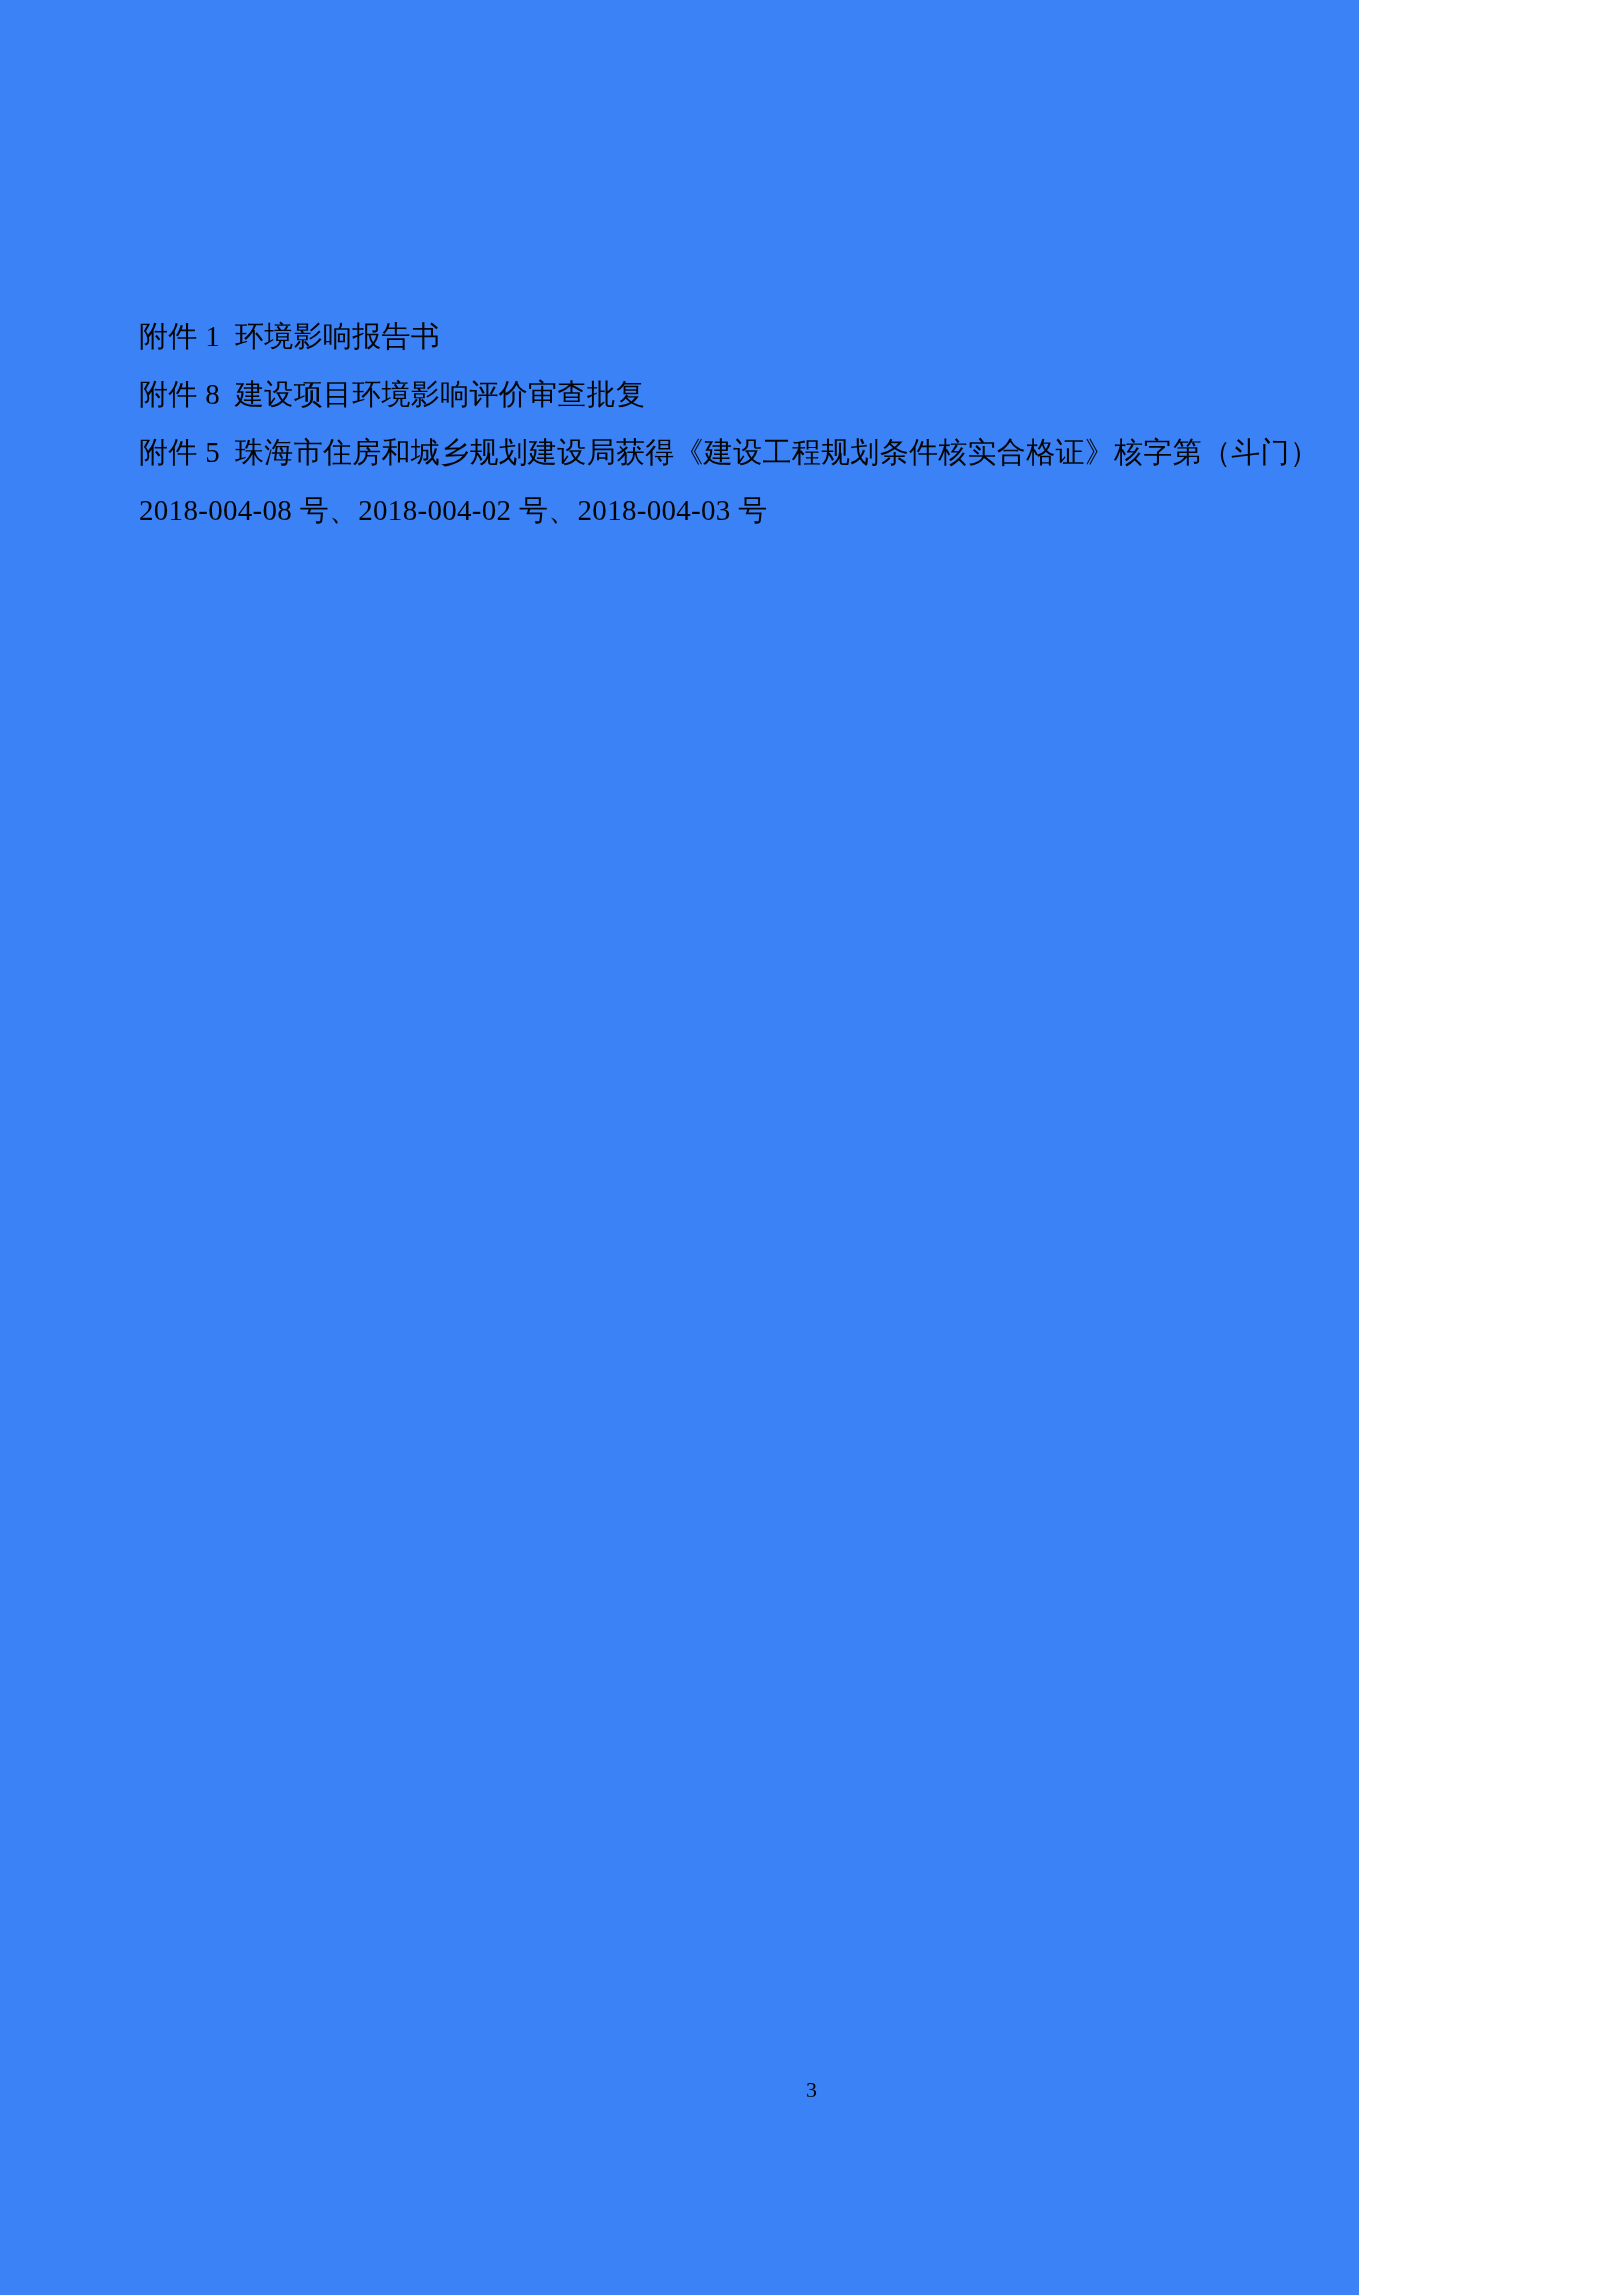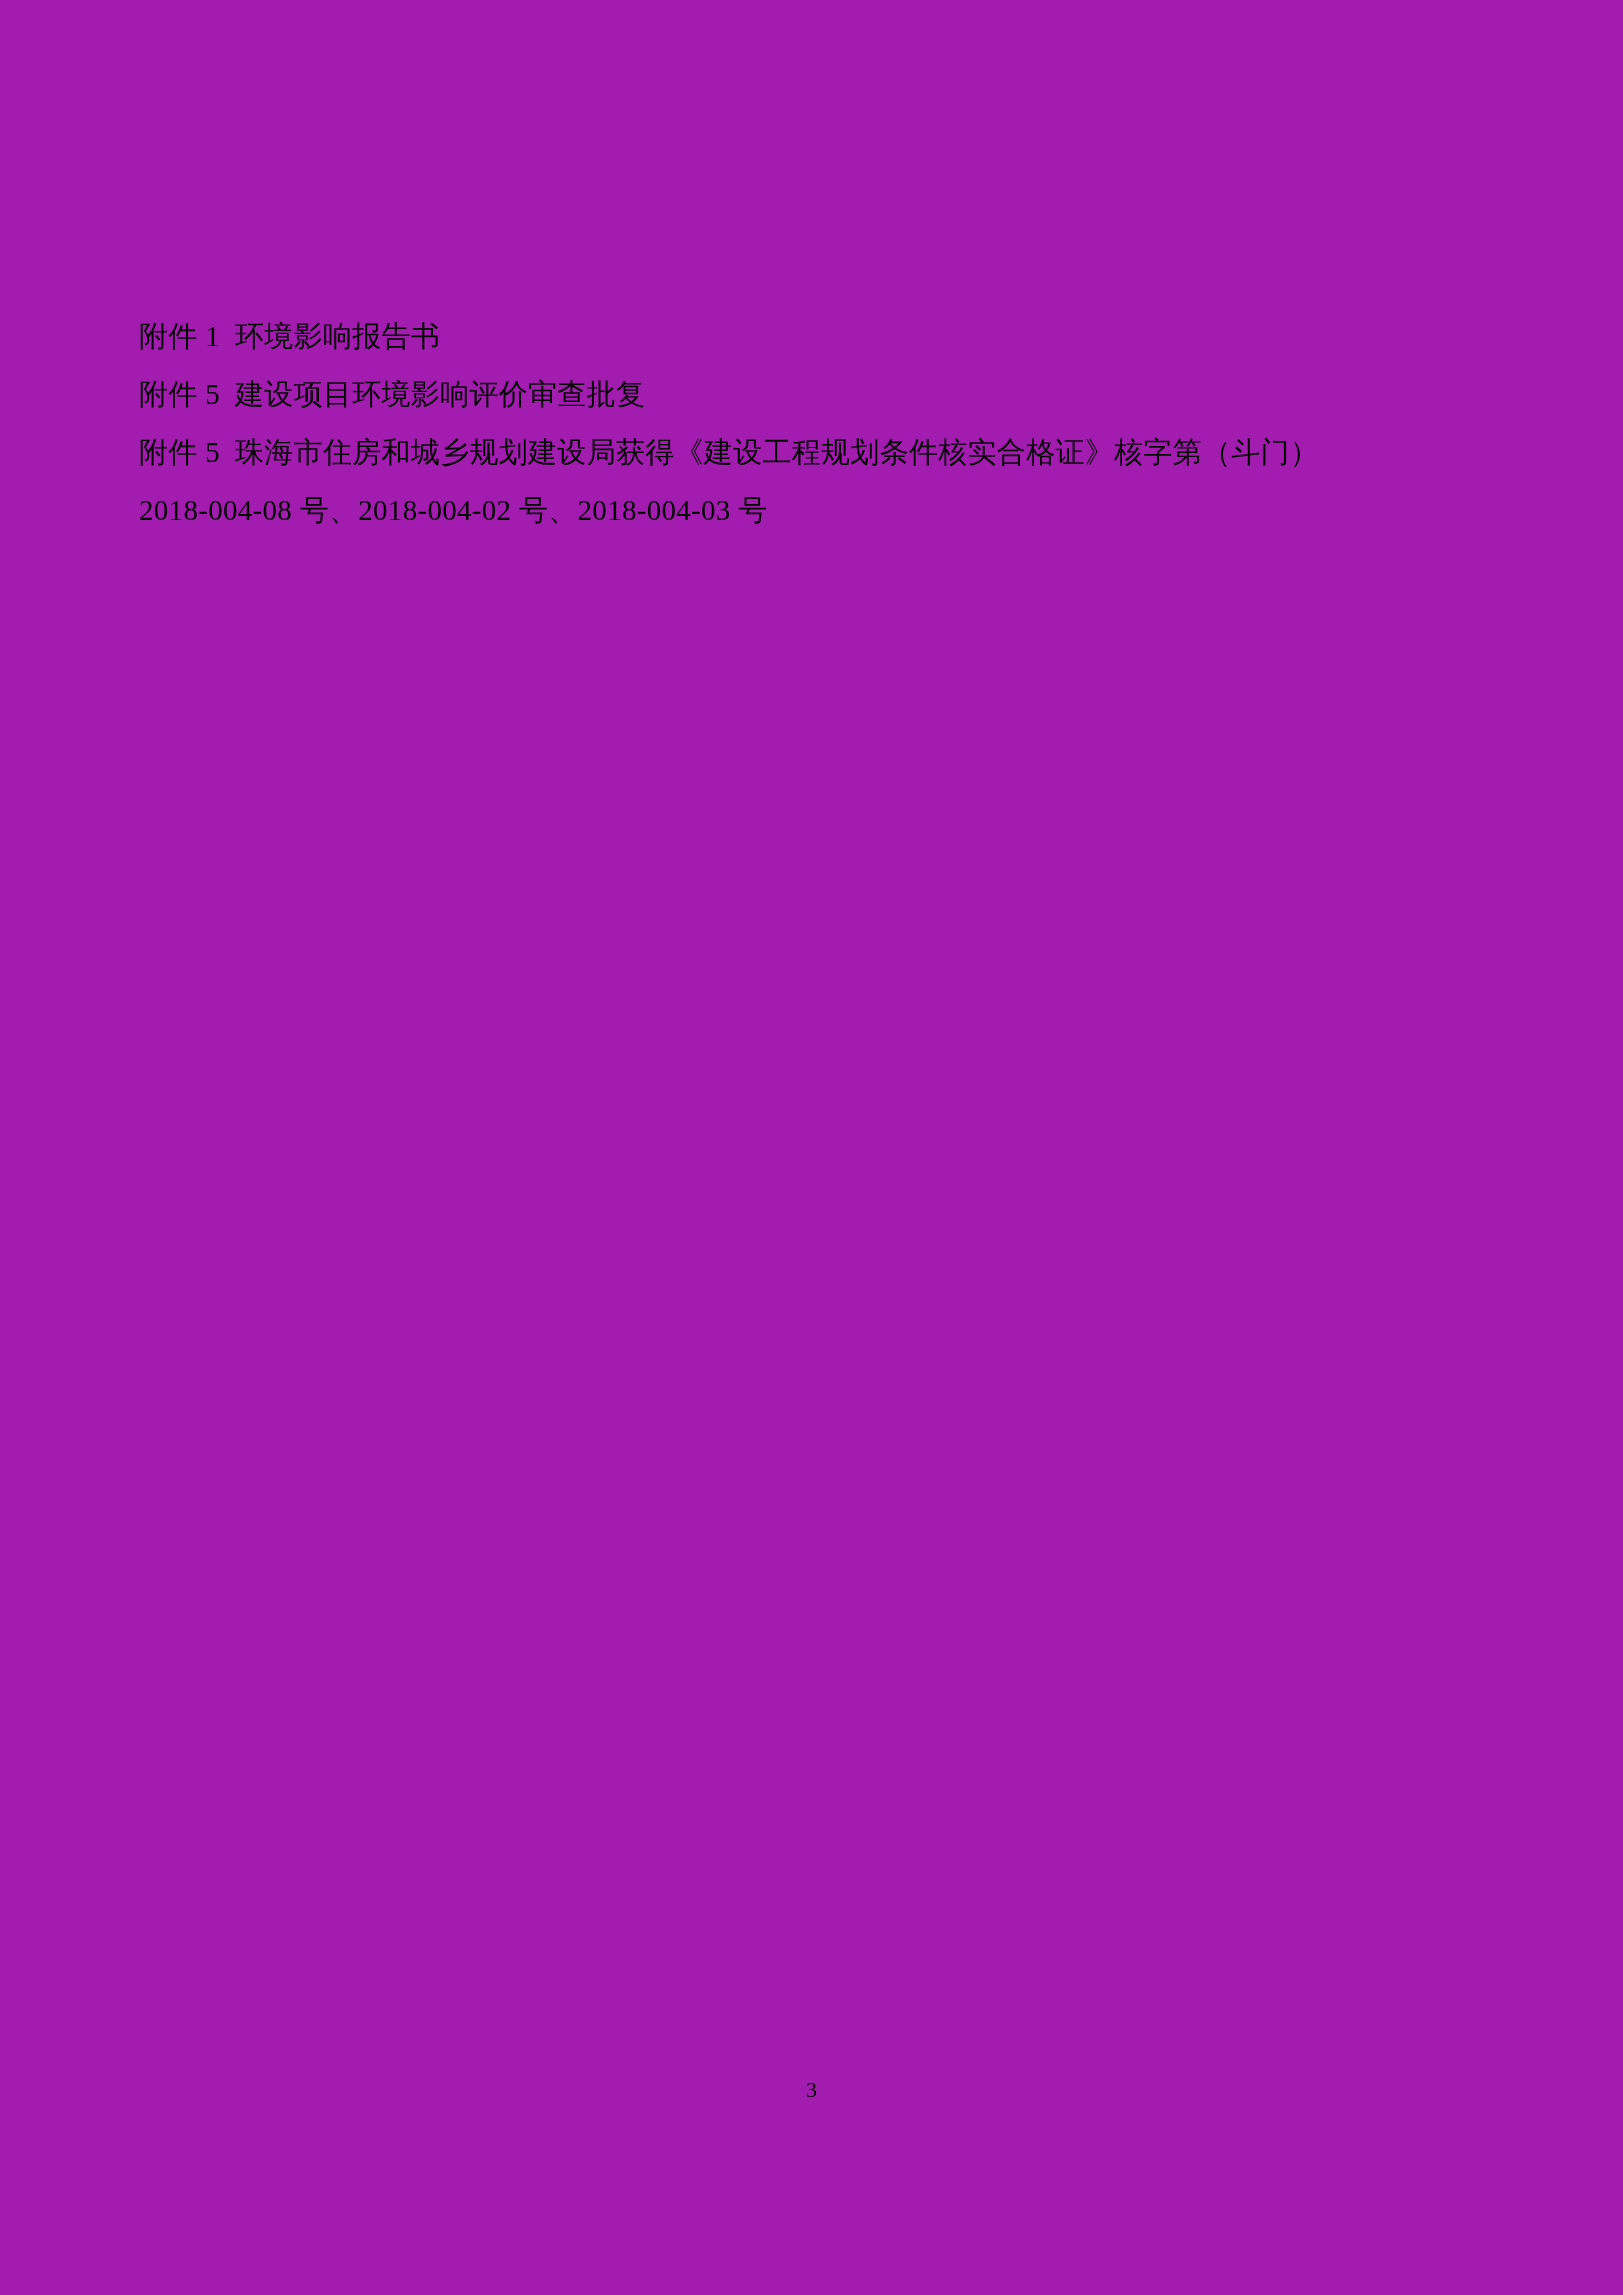--- a/index.html
+++ b/index.html
@@ -6,23 +6,23 @@
     margin: 0;
     padding: 0;
     background: #ffffff;
   }
   body {
     font-family: "Liberation Serif", "DejaVu Serif", serif;
     color: #000000;
   }
   .page {
     position: relative;
-    width: 1623px;
+    width: 1359px;
     height: 2295px;
-    background: #a21caf;
+    background: #3b82f6;
     box-sizing: border-box;
     overflow: hidden;
   }
   .content {
     position: absolute;
     left: 139px;
     top: 307px;
     width: 1374px;
   }
   .line {
@@ -46,21 +46,21 @@
     color: #050505;
   }
 </style>
 </head>
 <body>
 
 <div class="page">
 
   <div class="content">
     <div class="line">附件 1  环境影响报告书</div>
-    <div class="line">附件 5  建设项目环境影响评价审查批复</div>
+    <div class="line">附件 8  建设项目环境影响评价审查批复</div>
     <div class="line">附件 5  珠海市住房和城乡规划建设局获得《建设工程规划条件核实合格证》核字第（斗门）</div>
     <div class="line">2018-004-08 号、2018-004-02 号、2018-004-03 号</div>
   </div>
 
   <div class="footer">
     <span class="page-number">3</span>
   </div>
 
 </div>
 

